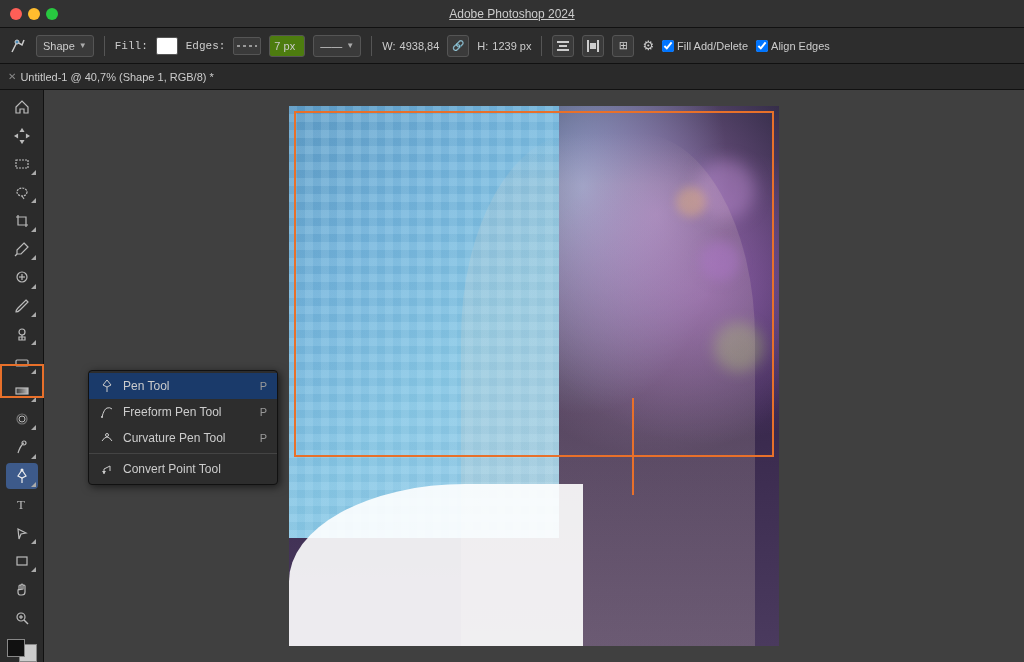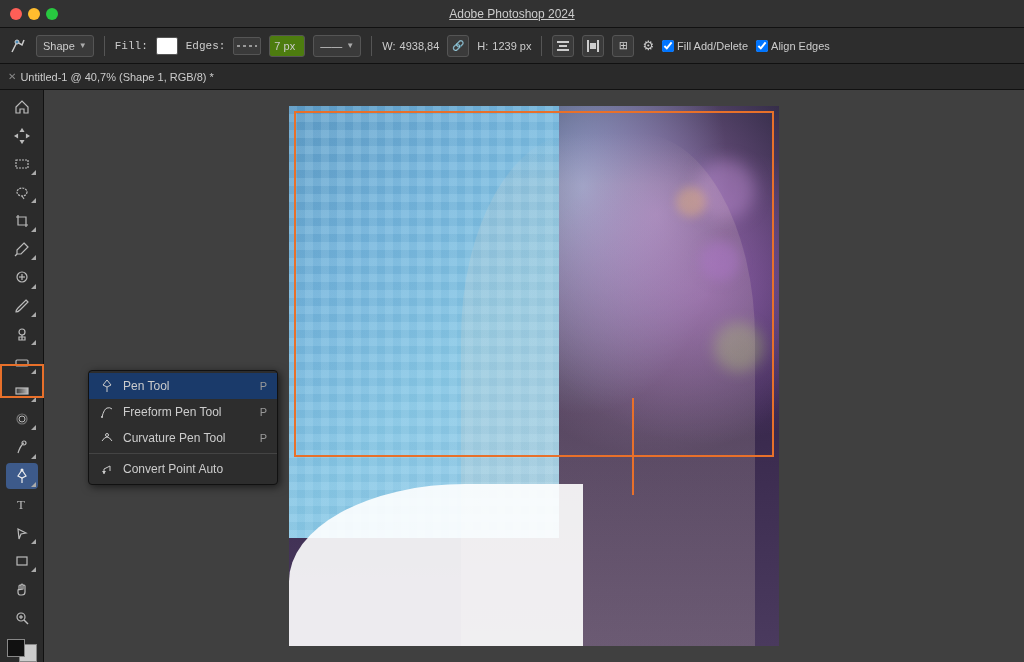--- a/index.html
+++ b/index.html
@@ -649,18 +649,18 @@
 
 
 
       <div class="pen-dropdown-item">
         <div class="pen-dropdown-icon">
           <svg width="14" height="14" viewBox="0 0 14 14">
               <path d="M4 12 L4 7 L10 4 L10 9" stroke="#ccc" stroke-width="1" fill="none"></path>
               <polygon points="4,12 2,9 6,9" fill="#ccc"></polygon>
             </svg>
         </div>
-        <span>Convert Point Auto</span>
+        <span>Convert Point Tool</span>
       </div>
     </div>
   </div>
 
 </div>
 
 </body></html>

